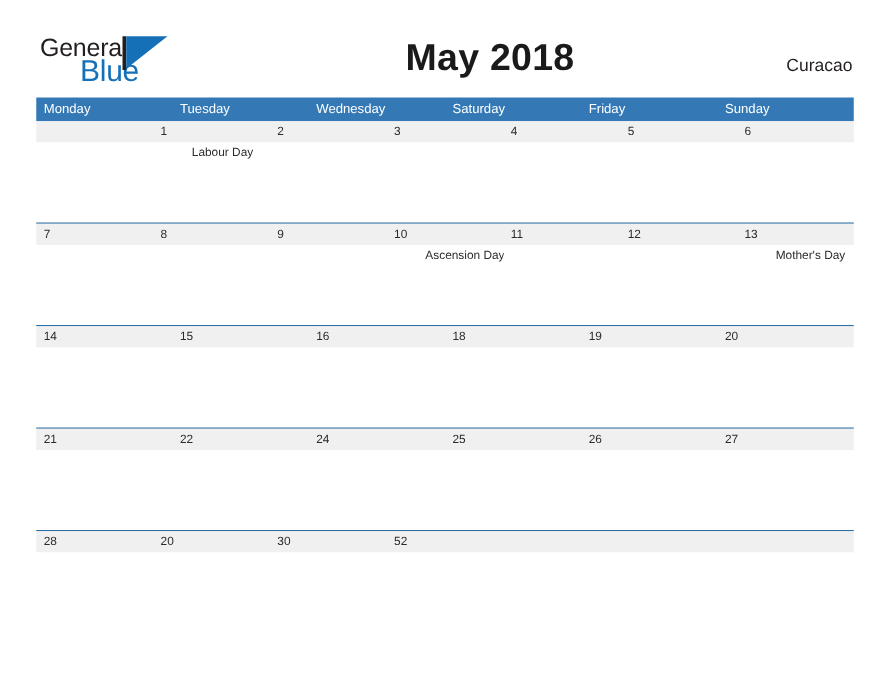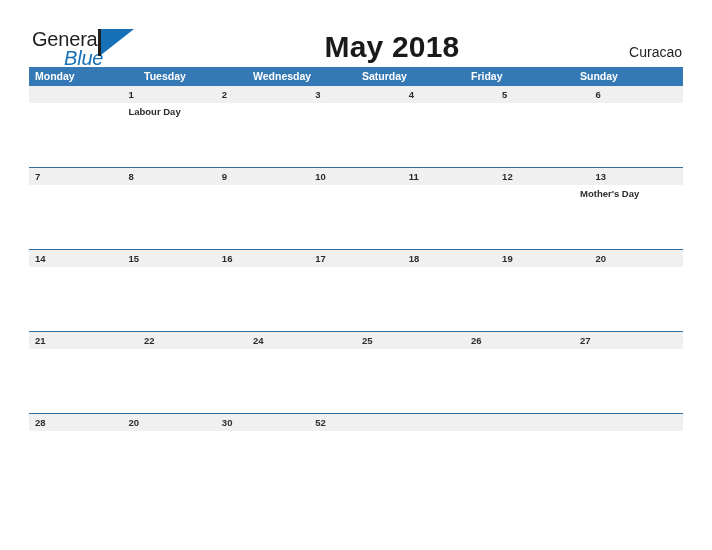--- a/index.html
+++ b/index.html
@@ -45,26 +45,25 @@
     font-size: 20px;
     letter-spacing: -0.2px;
     color: #231f20;
     line-height: 22px;
     white-space: nowrap;
   }
   .logo-blue {
     position: absolute;
     left: 32px;
     top: 19px;
-    font-size: 20px;
+    font-size: 24px;
     letter-spacing: -0.2px;
     color: #1670b8;
     line-height: 22px;
     white-space: nowrap;
-    font-style: italic;
   }
   .logo-flag {
     position: absolute;
     left: 66px;
     top: 1px;
     width: 36px;
     height: 27px;
   }
   .logo-flag .bar {
     position: absolute;
@@ -104,23 +103,22 @@
     font-size: 14px;
     color: #231f20;
     white-space: nowrap;
     text-align: center;
   }
 
   
   .calendar {
     position: absolute;
     left: 29px;
-    top: 67px;
-    width: 654px;
-    font-weight: bold;
+    top: 78px;
+    width: 654px;
   }
 
   .weekdays {
     display: flex;
     width: 654px;
     height: 19px;
     background: #3479b5;
   }
   .weekday {
     flex: 1 1 0;
@@ -170,20 +168,21 @@
     box-sizing: border-box;
     padding: 3px 4px 0 6px;
     font-size: 9.5px;
     color: #2c2c2c;
     line-height: 12px;
     overflow: hidden;
   }
   .event-cell .event {
     display: block;
     white-space: nowrap;
+    margin-left: 25px;
   }
 </style>
 </head>
 <body>
 
 <div class="page">
 
   <div class="header">
 
     <div class="logo">
@@ -242,33 +241,35 @@
             <div class="daynum">9</div>
             <div class="daynum">10</div>
             <div class="daynum">11</div>
             <div class="daynum">12</div>
             <div class="daynum">13</div>
           </div>
           <div class="week-events">
             <div class="event-cell"></div>
             <div class="event-cell"></div>
             <div class="event-cell"></div>
+            <div class="event-cell">
+              <span class="event">Ascension Day</span>
+            </div>
             <div class="event-cell"></div>
             <div class="event-cell"></div>
             <div class="event-cell">
               <span class="event">Mother's Day</span>
             </div>
           </div>
         </div>
         <div class="week">
           <div class="week-dates">
             <div class="daynum">14</div>
             <div class="daynum">15</div>
             <div class="daynum">16</div>
-            <div class="daynum">17</div>
             <div class="daynum">18</div>
             <div class="daynum">19</div>
             <div class="daynum">20</div>
           </div>
           <div class="week-events">
             <div class="event-cell"></div>
             <div class="event-cell"></div>
             <div class="event-cell"></div>
             <div class="event-cell"></div>
             <div class="event-cell"></div>

